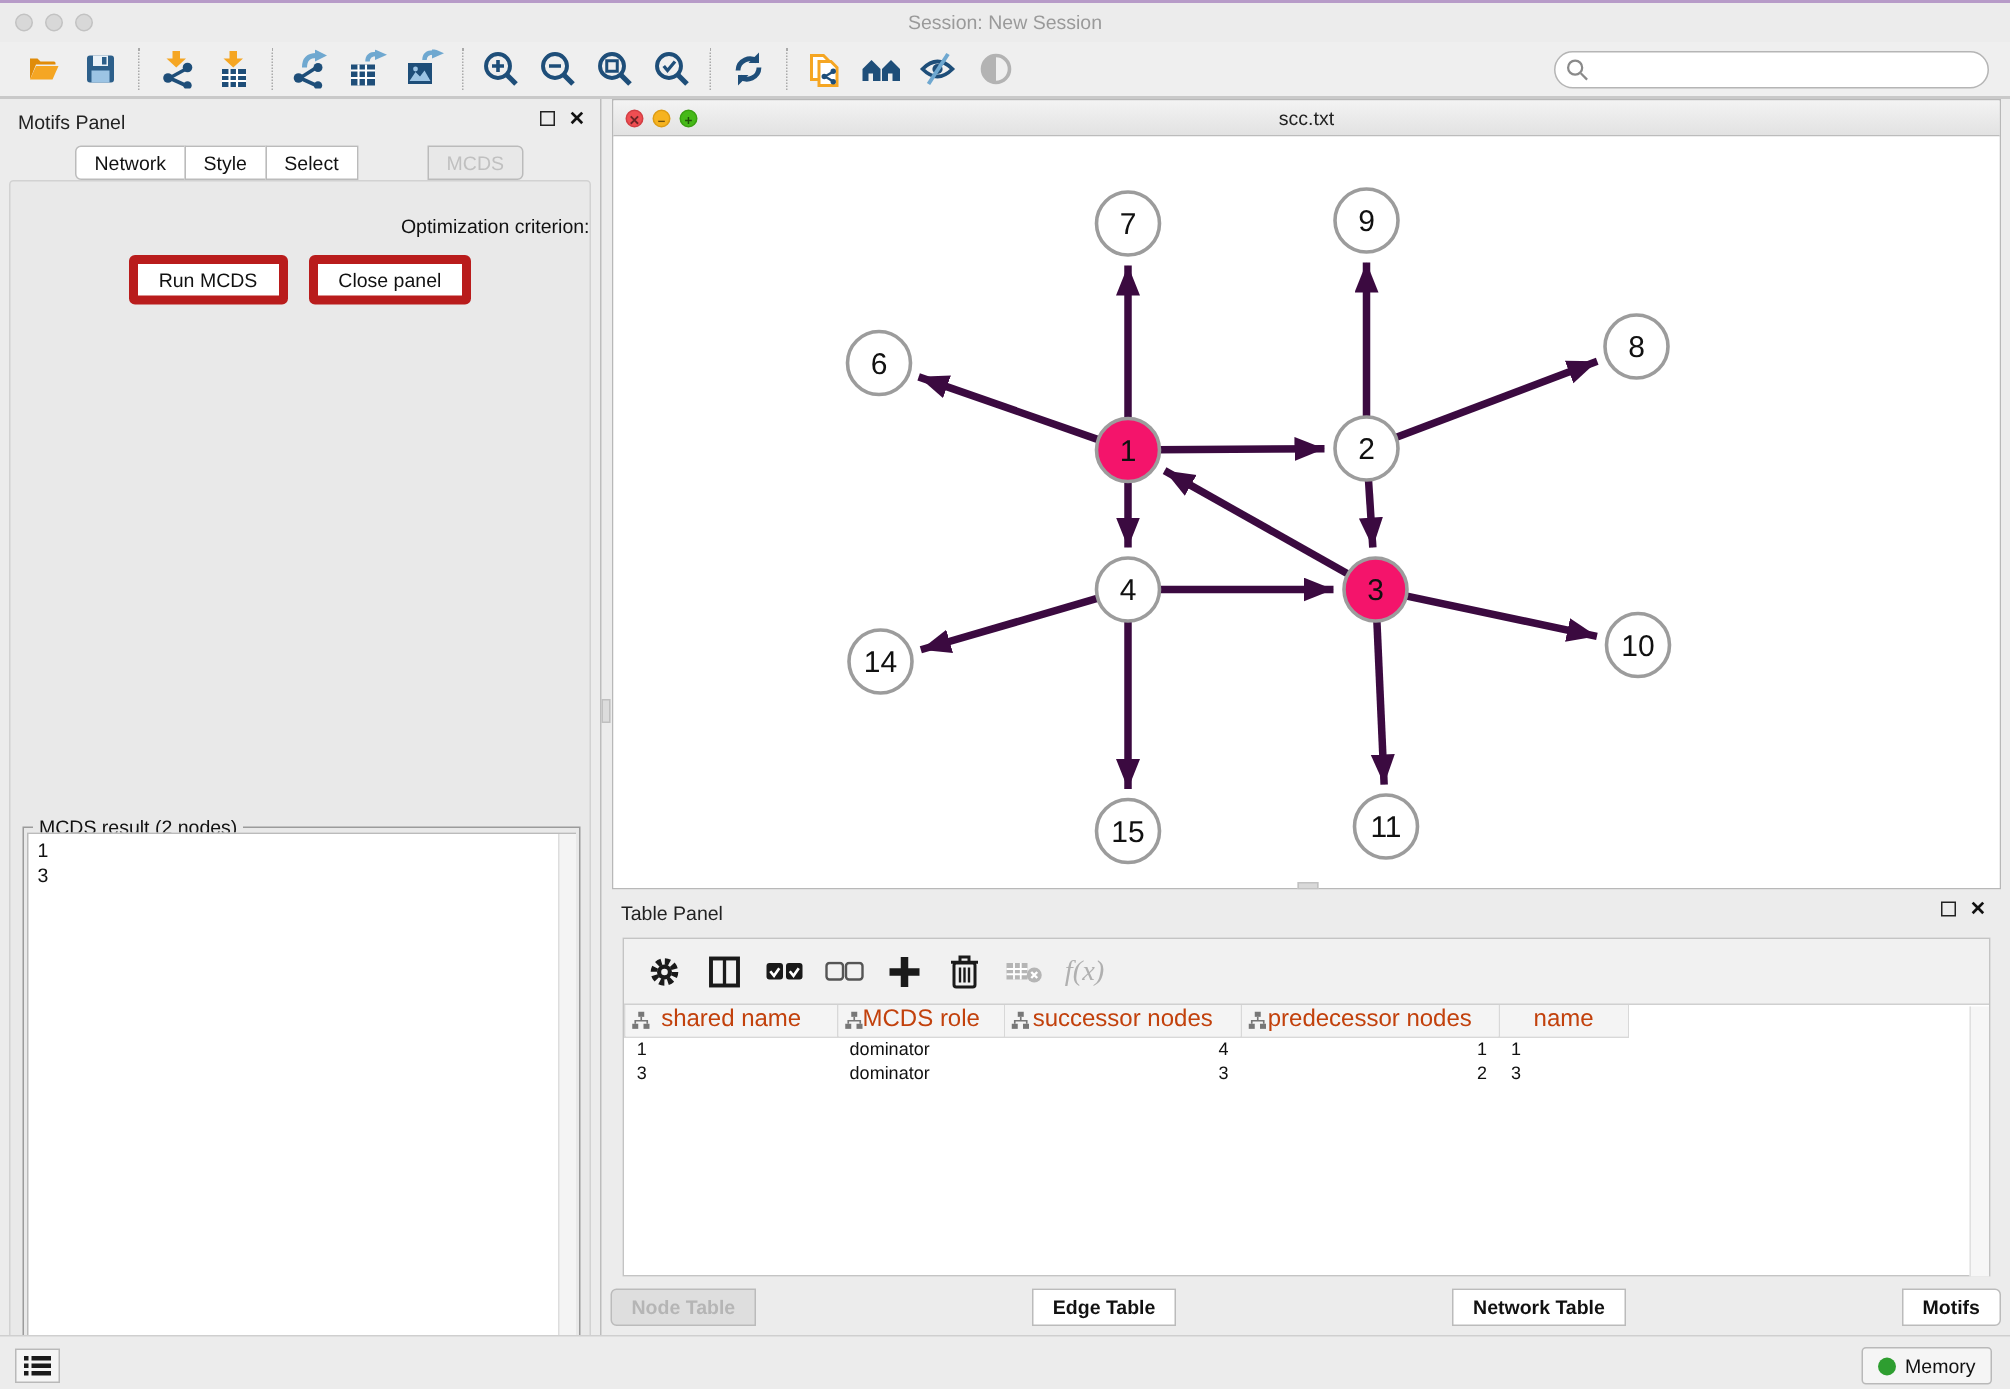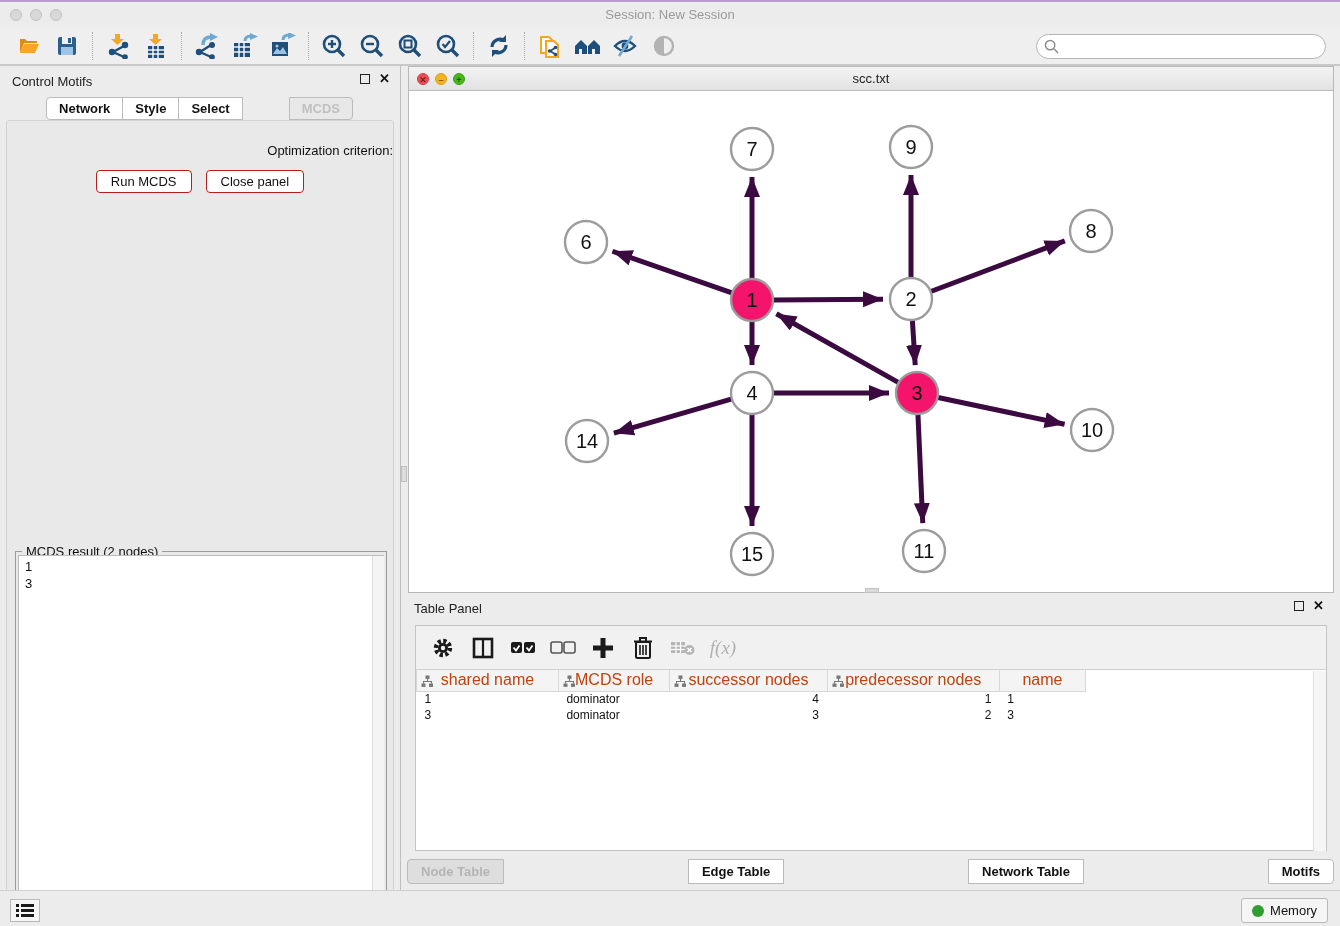--- a/index.html
+++ b/index.html
@@ -21,30 +21,30 @@
   .searchwrap svg { position:absolute; left:8px; top:5px; }
 
   
   .cpanel { position:absolute; left:0; top:64px; width:400px; height:824px; background:#ececec; }
   .panel-head { position:relative; height:30px; }
   .panel-head .ptitle { position:absolute; left:12px; top:8px; font-size:13px; color:#222; }
   .wbtns { position:absolute; right:10px; top:8px; display:flex; gap:9px; align-items:center; }
   .float-btn { width:10px; height:10px; border:1.5px solid #222; display:inline-block; cursor:pointer; }
   .close-btn { font-size:13px; font-weight:bold; color:#111; cursor:pointer; line-height:10px; }
   .ctabs { position:absolute; left:0; top:31px; width:100%; display:flex; justify-content:center; }
-  .ctab { border:1px solid #bbb; background:#fff; padding:3px 12px; font-size:13px; font-weight:bold; color:#111; margin-left:-1px; cursor:pointer; }
+  .ctab { border:1px solid #bbb; background:#fff; padding:3px 12px; font-size:13px; font-weight:normal; color:#111; margin-left:-1px; cursor:pointer; }
   .ctab:first-child { border-radius:4px 0 0 4px; }
   .ctab:last-child { border-radius:0 4px 4px 0;margin-left:46px; }
   .ctab.dim { color:#c0c0c0; background:#e8e8e8; }
   .cbody { position:absolute; left:6px; top:54px; width:388px; height:824px; background:#e9e9e9; border:1px solid #d2d2d2; border-radius:3px; }
   .opt-label { text-align:right; margin-top:22px; font-size:13px; color:#111; }
   .dropdown { position:relative; margin:13px auto 0; width:308px; height:23px; background:#fff; border:1px solid #a9a9a9; border-radius:4px; font-size:13px; color:#111; line-height:21px; padding-left:10px; cursor:pointer; }
   .dropdown .stepper { position:absolute; right:4px; top:2px; }
   .btnrow { display:flex; justify-content:center; gap:14px; margin-top:12px; }
-  .pushbtn { background:#fff; border:1px solid #b91c1c; border-radius:4px; font-size:13px; color:#111; padding:3px 14px; cursor:pointer; font-family:"Liberation Sans",sans-serif; }
+  .pushbtn { background:#fff; border:6px solid #b91c1c; border-radius:4px; font-size:13px; color:#111; padding:3px 14px; cursor:pointer; font-family:"Liberation Sans",sans-serif; }
   .resultbox { position:absolute; left:8px; top:430px; width:372px; height:376px; border:1px solid #9b9b9b; background:#e9e9e9; }
   .resultbox legend, .result-title { position:absolute; top:-8px; left:6px; background:#e9e9e9; padding:0 4px; font-size:13px; color:#111;text-align:right; }
   .result-text { position:absolute; left:2px; top:3px; width:366px; height:369px; background:#fff; border:1px solid #bbb; font-size:13px; color:#111; padding:2px 6px; line-height:17px; white-space:pre; overflow:hidden; }
   .result-scroll { position:absolute; right:2px; top:4px; width:12px; height:367px; background:#f4f4f4; border-left:1px solid #ddd; }
 
   
   .vsplit { position:absolute; left:400px; top:64px; width:7px; height:824px; background:#ececec; border-left:1px solid #bdbdbd; }
   .vsplit .grip { position:absolute; left:0px; top:400px; width:6px; height:16px; background:#dcdcdc; border:1px solid #c0c0c0; }
 
   
@@ -255,21 +255,21 @@
       <svg width="15" height="15" viewBox="0 0 16 16">
           <circle cx="6.5" cy="6.5" r="5" fill="none" stroke="#8a8a8a" stroke-width="1.6"></circle>
           <line x1="10.5" y1="10.5" x2="15" y2="15" stroke="#8a8a8a" stroke-width="1.6"></line>
         </svg>
       <input class="search" type="text" placeholder="" style="">
     </div>
   </div>
 
   <div class="cpanel">
     <div class="panel-head">
-      <span class="ptitle">Control Motifs</span>
+      <span class="ptitle">Motifs Panel</span>
       <span class="wbtns">
         <span class="float-btn"></span>
         <span class="close-btn">✕</span>
       </span>
     </div>
     <div class="ctabs">
       <span class="ctab">Network</span>
       <span class="ctab">Style</span>
       <span class="ctab">Select</span>
       <span class="ctab dim">MCDS</span>

